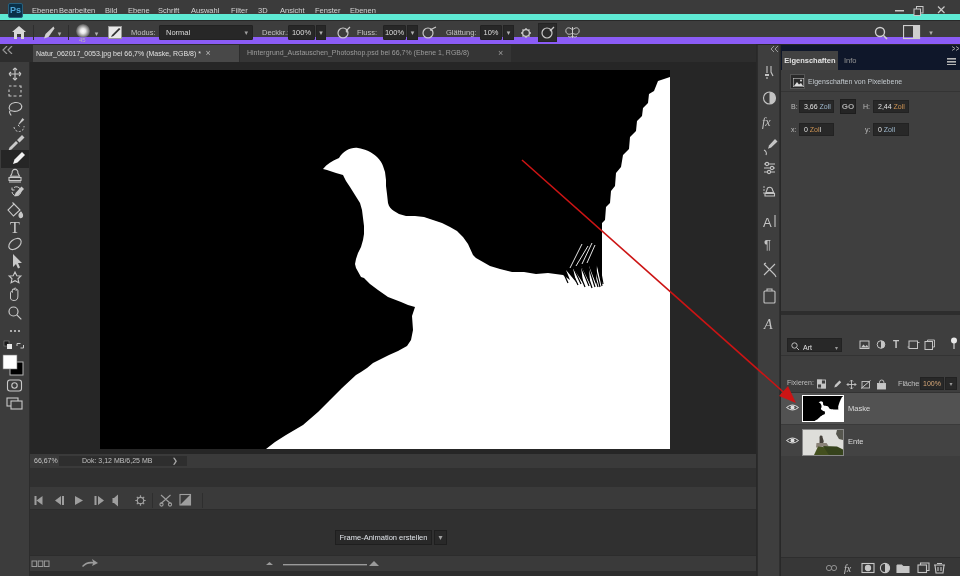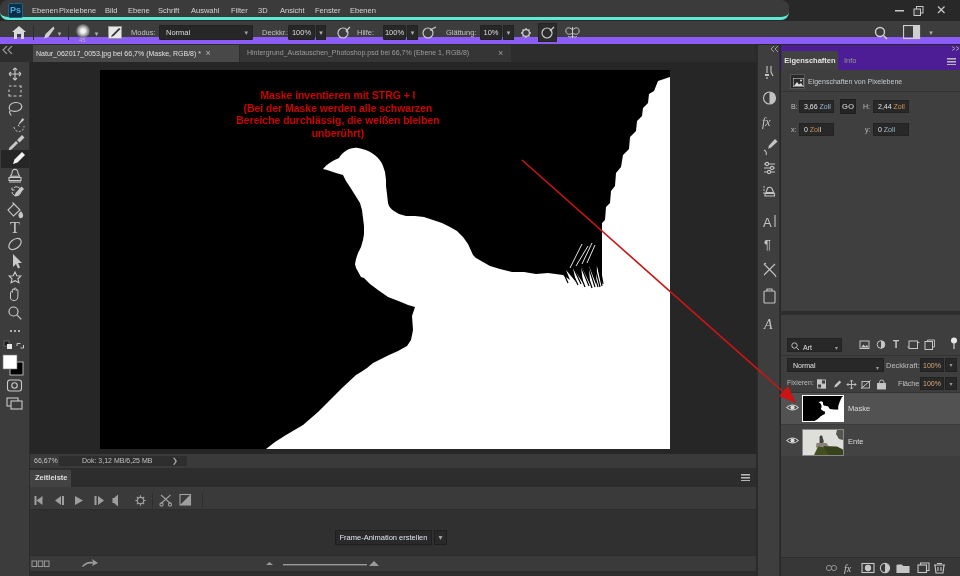--- a/index.html
+++ b/index.html
@@ -1,21 +1,21 @@
 <!DOCTYPE html>
 <html><head>
 <meta charset="utf-8">
 <style>
 * { margin:0; padding:0; box-sizing:border-box; }
 html,body { width:960px; height:576px; overflow:hidden; background:#282828;
   font-family:"Liberation Sans", sans-serif; }
 .abs { position:absolute; }
 #page { position:relative; width:960px; height:576px; }
 
-#menubar { left:0; top:0; width:789px; height:20px; background:#3b3b3b; border-bottom:3px solid #5eead4;border-radius:8px; }
+#menubar { left:0; top:0; width:960px; height:20px; background:#3b3b3b; border-bottom:6px solid #5eead4; }
 #menubar .mi { position:absolute; top:6px; font-size:7.5px; color:#d4d4d4; }
 #pslogo { position:absolute; left:8px; top:3px; width:15px; height:15px; background:#0a3048; border:1px solid #26607e; border-radius:2px; color:#4da3d4; font-size:9px; font-weight:bold; text-align:center; line-height:13px; }
 .winbtn { position:absolute; top:5px; color:#c8c8c8; font-size:10px; }
 
 #optbar { left:0; top:21px; width:960px; height:23px; background:#3d3d3d; border-bottom:7px solid #8b5cf6; }
 .lbl { position:absolute; font-size:7.5px; color:#c2c2c2; }
 .well { position:absolute; background:#272727; border:1px solid #222; border-radius:1px; color:#dcdcdc; font-size:7.5px; white-space:nowrap; }
 .ddv { position:absolute; background:#272727; border:1px solid #222; color:#b0b0b0; font-size:7px; text-align:center; }
 .vsep { position:absolute; width:1px; background:#2e2e2e; }
 
@@ -36,33 +36,33 @@
 #tltabs { position:absolute; left:0; top:0; width:726px; height:19px; background:#2d2d2d; }
 #tltab { position:absolute; left:0; top:2px; width:41px; height:17px; background:#434343; color:#dedede; font-size:7.5px; font-weight:bold; line-height:16px; padding-left:5px; }
 #tlctrl { position:absolute; left:0; top:19px; width:726px; height:23px; background:#3a3a3a; border-bottom:1px solid #2c2c2c; }
 #tlbtn { position:absolute; left:305px; top:62px; width:97px; height:15px; background:#292929; border:1px solid #1f1f1f; color:#dfe3e8; font-size:7.5px; text-align:center; line-height:14px; white-space:nowrap; overflow:hidden; }
 #tlbtndd { position:absolute; left:404px; top:62px; width:13px; height:15px; background:#292929; border:1px solid #1f1f1f; color:#9f9f9f; font-size:8px; text-align:center; line-height:14px; }
 #tlbottom { position:absolute; left:0; top:87px; width:726px; height:16px; background:#3a3a3a; border-top:1px solid #2c2c2c; }
 #tlstrip { position:absolute; left:0; top:103px; width:726px; height:5px; background:#2d2d2d; }
 
 #iconstrip { left:757px; top:45px; width:23px; height:531px; background:#3e3e3e; border-left:1px solid #2c2c2c; border-right:1px solid #2f2f2f; }
 #rightcol { left:781px; top:45px; width:179px; height:531px; background:#3e3e3e; }
-.ptabrow { position:absolute; background:#4c1d95; }
+.ptabrow { position:absolute; background:#0f172a; }
 .ptab { position:absolute; font-size:7px; }
 .rlbl { position:absolute; font-size:7px; color:#bdbdbd; }
 .rwell { position:absolute; background:#282828; border:1px solid #222; color:#e2e2e2; font-size:7px; white-space:nowrap; overflow:hidden; }
 </style>
 </head>
 <body>
 <div id="page">
 
   <div id="menubar" class="abs">
     <div id="pslogo">Ps</div>
     <span class="mi" style="left:32px">Ebenen</span>
-    <span class="mi" style="left:59px">Pixelebene</span>
+    <span class="mi" style="left:59px">Bearbeiten</span>
     <span class="mi" style="left:105px">Bild</span>
     <span class="mi" style="left:128px">Ebene</span>
     <span class="mi" style="left:158px">Schrift</span>
     <span class="mi" style="left:191px">Auswahl</span>
     <span class="mi" style="left:231px">Filter</span>
     <span class="mi" style="left:258px">3D</span>
     <span class="mi" style="left:280px">Ansicht</span>
     <span class="mi" style="left:315px">Fenster</span>
     <span class="mi" style="left:350px">Ebenen</span>
     <svg class="winbtn" style="left:893px;top:0" width="60" height="20">
@@ -92,21 +92,21 @@
     </svg>
     <span class="lbl" style="left:131px;top:7px">Modus:</span>
     <div class="well" style="left:159px;top:4px;width:94px;height:15px;line-height:13px;padding-left:6px">Normal<span style="position:absolute;right:4px;font-size:7px;color:#a0a0a0">▾</span></div>
     <span class="lbl" style="left:262px;top:7px">Deckkr.:</span>
     <div class="well" style="left:288px;top:4px;width:27px;height:15px;line-height:13px;text-align:center">100%</div>
     <div class="ddv" style="left:316px;top:4px;width:10px;height:15px;line-height:14px">▾</div>
     <svg class="abs" style="left:337px;top:5px" width="14" height="13">
         <circle cx="6" cy="7" r="5" fill="none" stroke="#c9c9c9" stroke-width="1.2"></circle>
         <path d="M9 5 L13 1 M9 5 l1.5 1.5" stroke="#c9c9c9" stroke-width="1.2"></path>
       </svg>
-    <span class="lbl" style="left:357px;top:7px">Hilfe:</span>
+    <span class="lbl" style="left:357px;top:7px">Fluss:</span>
     <div class="well" style="left:383px;top:4px;width:23px;height:15px;line-height:13px;text-align:center">100%</div>
     <div class="ddv" style="left:407px;top:4px;width:11px;height:15px;line-height:14px">▾</div>
     <svg class="abs" style="left:422px;top:5px" width="16" height="13">
         <circle cx="6" cy="7" r="5" fill="none" stroke="#c9c9c9" stroke-width="1.2"></circle>
         <path d="M8 4 L14 1 M8 4 l2.5 0.5" stroke="#c9c9c9" stroke-width="1.2"></path>
       </svg>
     <span class="lbl" style="left:446px;top:7px">Glättung:</span>
     <div class="well" style="left:480px;top:4px;width:22px;height:15px;line-height:13px;text-align:center">10%</div>
     <div class="ddv" style="left:503px;top:4px;width:11px;height:15px;line-height:14px">▾</div>
     <svg class="abs" style="left:519px;top:5px" width="14" height="14">
@@ -261,40 +261,31 @@
         L263 170 L264 164 L264 156 L263 148 L262 140 L260 133
         L255 125 L250 117 L246 111 L243 105
         L236 103 L227 100 Z"></path>
       <g stroke="#000" stroke-width="1.2" fill="none">
         <path d="M465 188 L478 215 M472 185 L485 217 M480 183 L492 218 M487 181 L498 217 M494 179 L502 216 M459 193 L468 213 M468 186 L481 214 M476 184 L489 216 M484 182 L495 217 M491 180 L500 217 M497 181 L503 214"></path>
       </g>
       <g stroke="#fff" stroke-width="0.9" fill="none">
         <path d="M470 198 L482 174 M476 196 L488 176 M482 194 L492 173 M487 193 L495 175"></path>
       </g>
     </svg>
-    <div id="redtext">Maske inventieren mit STRG + I<br>(Bei der Maske werden alle schwarzen<br>Bereiche durchlässig, die weißen bleiben<br>unberührt)</div>
   </div>
 
   <div id="statusbar" class="abs">
     <span style="position:absolute;left:4px;top:3px">66,67%</span>
     <div class="inset">
         <span style="position:absolute;left:23px;top:1px;font-size:7px;color:#c0c0c0">Dok: 3,12 MB/6,25 MB</span>
     <span style="position:absolute;left:113px;top:1px;font-size:7px;color:#a8a8a8">❯</span>
       </div>
   </div>
 
   <div id="timeline" class="abs">
-    <div id="tltabs">
-        <div id="tltab">Zeitleiste</div>
-      <svg style="position:absolute;left:711px;top:6px" width="10" height="7">
-          <rect y="0" width="9" height="1.6" fill="#b5b5b5"></rect>
-          <rect y="3" width="9" height="1.6" fill="#b5b5b5"></rect>
-          <rect y="6" width="9" height="1.6" fill="#b5b5b5"></rect>
-        </svg>
-    </div>
     <div id="tlctrl">
       <svg width="726" height="23" style="position:absolute;left:0;top:0">
         <g fill="#9e9e9e" stroke="none">
           <path d="M4.5 9 h2 v9 h-2 z M12.5 9 L6.5 13.5 L12.5 18 Z"></path>
           <path d="M24 9 L24 18 M31 9 L25 13.5 L31 18 Z M32 9 h2 v9 h-2 z"></path>
           <path d="M45 9 L45 18 L53 13.5 Z"></path>
           <path d="M64.5 9 h2 v9 h-2 z M68 9 v9 l6 -4.5 Z"></path>
           <path d="M84 11 l4 -3.5 v12 l-4 -3.5 h-1.5 v-5 Z"></path>
         </g>
         <g fill="none" stroke="#9e9e9e" stroke-width="1.2">
@@ -425,26 +416,20 @@
           <text x="40" y="11" font-size="10" font-weight="bold" fill="#c6c6c6" stroke="none">T</text>
           <rect x="56" y="4" width="8.5" height="7.5"></rect>
           <path d="M54.5 10 h1.5 M66.5 5.5 h-2" stroke-width="0.9"></path>
           <rect x="72" y="4.5" width="7.5" height="8"></rect>
           <path d="M74.5 4.5 v-1.5 h7 v7 h-2" stroke-width="0.9"></path>
           <circle cx="101" cy="3.5" r="3" fill="#e8e8e8" stroke="none"></circle>
           <path d="M101 6 v6" stroke="#e8e8e8"></path>
         </g>
       </svg>
     </div>
-    <div style="position:absolute;left:0;top:312px;width:179px;height:19px;background:#3e3e3e">
-      <div class="rwell" style="left:6px;top:1px;width:97px;height:14px;line-height:13px;padding-left:5px">Normal<span style="position:absolute;right:4px;top:3px;font-size:6px;color:#999">▾</span></div>
-      <span class="rlbl" style="left:105px;top:4px;font-size:7.5px">Deckkraft:</span>
-      <div class="rwell" style="left:139px;top:1px;width:24px;height:14px;line-height:13px;text-align:center;color:#d8a878">100%</div>
-      <div class="rwell" style="left:164px;top:1px;width:12px;height:14px;line-height:13px;text-align:center;font-size:6px;color:#999">▾</div>
-    </div>
     <div style="position:absolute;left:0;top:331px;width:179px;height:17px;background:#3e3e3e;border-bottom:1px solid #333">
       <span class="rlbl" style="left:6px;top:3px">Fixieren:</span>
       <svg style="position:absolute;left:35px;top:2px" width="80" height="13">
         <g stroke="#c6c6c6" stroke-width="0.9" fill="none">
           <rect x="1.5" y="2" width="8" height="8"></rect>
             <rect x="1.5" y="2" width="4" height="4" fill="#c6c6c6"></rect>
             <rect x="5.5" y="6" width="4" height="4" fill="#c6c6c6"></rect>
           <path d="M23.5 2.5 l-4.5 4.5 l-0.7 2.4 l2.4 -0.7 l4.5 -4.5 z" fill="#c6c6c6" stroke="none"></path>
           <path d="M35.5 2 v9 M31 6.5 h9 M35.5 2 l-1.5 1.5 M35.5 2 l1.5 1.5 M35.5 11 l-1.5 -1.5 M35.5 11 l1.5 -1.5 M31 6.5 l1.5 -1.5 M31 6.5 l1.5 1.5 M40 6.5 l-1.5 -1.5 M40 6.5 l-1.5 1.5"></path>
           <rect x="46" y="3.5" width="7.5" height="6.5"></rect>

